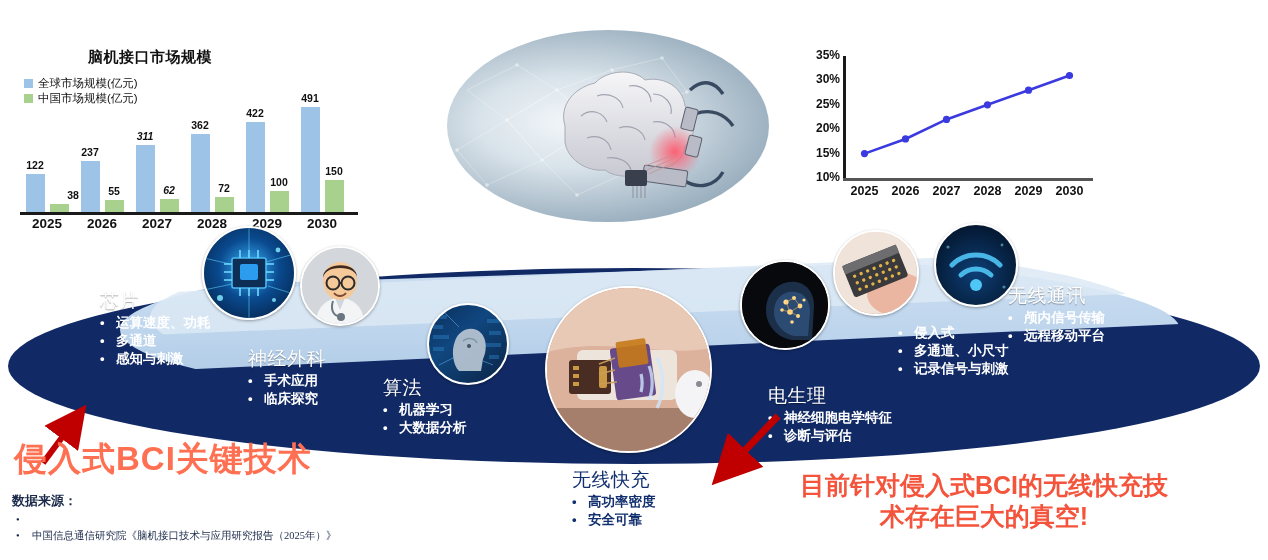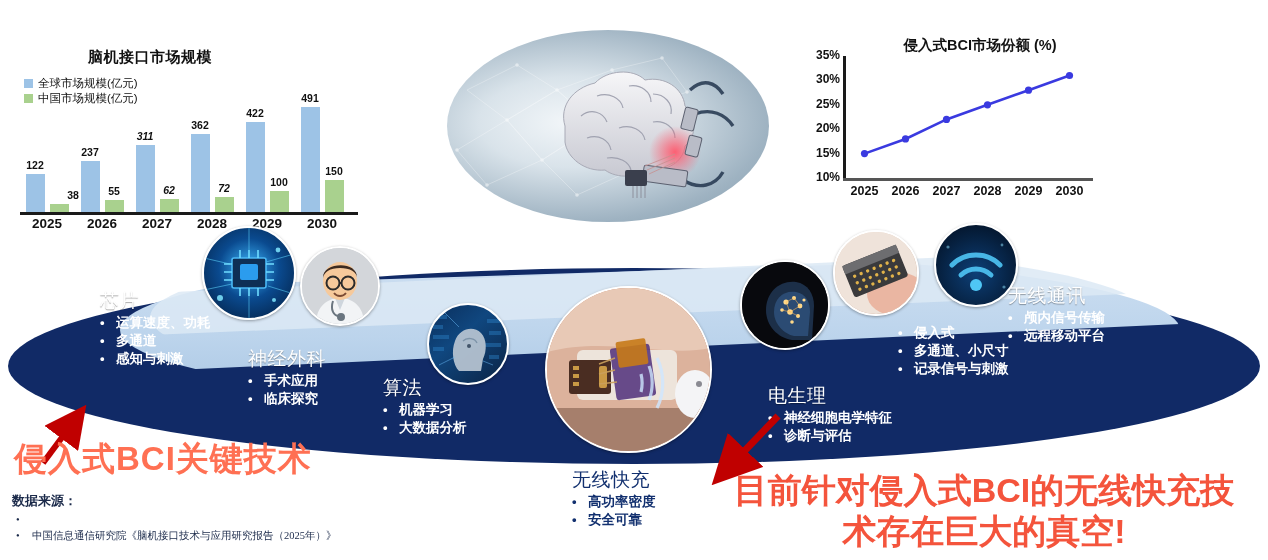--- a/index.html
+++ b/index.html
@@ -67,21 +67,21 @@
   .b-item .dot{width:16px;font-size:13px;}
   .on-dark{color:#ffffff;}
   .on-dark .b-title{color:#ffffff;}
   .on-light .b-title{color:#12306f;}
   .on-light{color:#12306f;}
 
   
   #headline-left{left:14px;top:437px;font-size:33px;font-weight:bold;
      color:#FF7053;letter-spacing:1px;white-space:nowrap;}
   #headline-right{left:724px;top:470px;width:520px;text-align:center;
-     font-size:34px;font-weight:bold;color:#F4543C;line-height:1.22;}
+     font-size:25px;font-weight:bold;color:#F4543C;line-height:1.22;}
 
   
   #footnote{left:12px;top:492px;width:600px;color:#1b2a4a;
      font-family:"Liberation Serif","DejaVu Serif",serif;}
   #fn-title{font-size:13px;font-weight:bold;margin-bottom:2px;}
   .fn-row{display:flex;font-size:10.5px;line-height:1.5;}
   .fn-row .dot{width:16px;padding-left:4px;}
 </style>
 </head>
 <body>
@@ -116,21 +116,21 @@
       <div class="group" style="left: 112px; font-style: italic;">
         <div class="bar global" style="height: 66.6429px;"></div>
         <div class="barval" style="left: -2px; bottom: 69.6429px;">311</div>
         <div class="bar china" style="height: 13.2857px;"></div>
         <div class="barval" style="left: 22px; bottom: 16.2857px;">62</div>
       </div>
       <div class="group" style="left: 167px;">
         <div class="bar global" style="height: 77.5714px;"></div>
         <div class="barval" style="left: -2px; bottom: 80.5714px;">362</div>
         <div class="bar china" style="height: 15.4286px;"></div>
-        <div class="barval" style="left: 22px; bottom: 18.4286px; font-style: italic;">72</div>
+        <div class="barval" style="left: 22px; bottom: 18.4286px;">72</div>
       </div>
       <div class="group" style="left: 222px;">
         <div class="bar global" style="height: 90.4286px;"></div>
         <div class="barval" style="left: -2px; bottom: 93.4286px;">422</div>
         <div class="bar china" style="height: 21.4286px;"></div>
         <div class="barval" style="left: 22px; bottom: 24.4286px;">100</div>
       </div>
       <div class="group" style="left: 277px;">
         <div class="bar global" style="height: 105.214px;"></div>
         <div class="barval" style="left: -2px; bottom: 108.214px;">491</div>
@@ -141,21 +141,20 @@
   <div id="axis-line"></div>
 <div class="xlabel" style="left: 22px;">2025</div>
     <div class="xlabel" style="left: 77px;">2026</div>
     <div class="xlabel" style="left: 132px;">2027</div>
     <div class="xlabel" style="left: 187px;">2028</div>
     <div class="xlabel" style="left: 242px;">2029</div>
     <div class="xlabel" style="left: 297px;">2030</div>
   </div>
 
 <div class="abs" id="line-chart">
-  <div id="line-title">侵入式BCI市场份额 (%)</div>
   <div id="yticks">
       <div class="ytick" style="top: 18px;">35%</div>
       <div class="ytick" style="top: 42.4px;">30%</div>
       <div class="ytick" style="top: 66.8px;">25%</div>
       <div class="ytick" style="top: 91.2px;">20%</div>
       <div class="ytick" style="top: 115.6px;">15%</div>
       <div class="ytick" style="top: 140px;">10%</div>
     </div>
   <div id="yaxis"></div>
   <div id="xaxis"></div>

